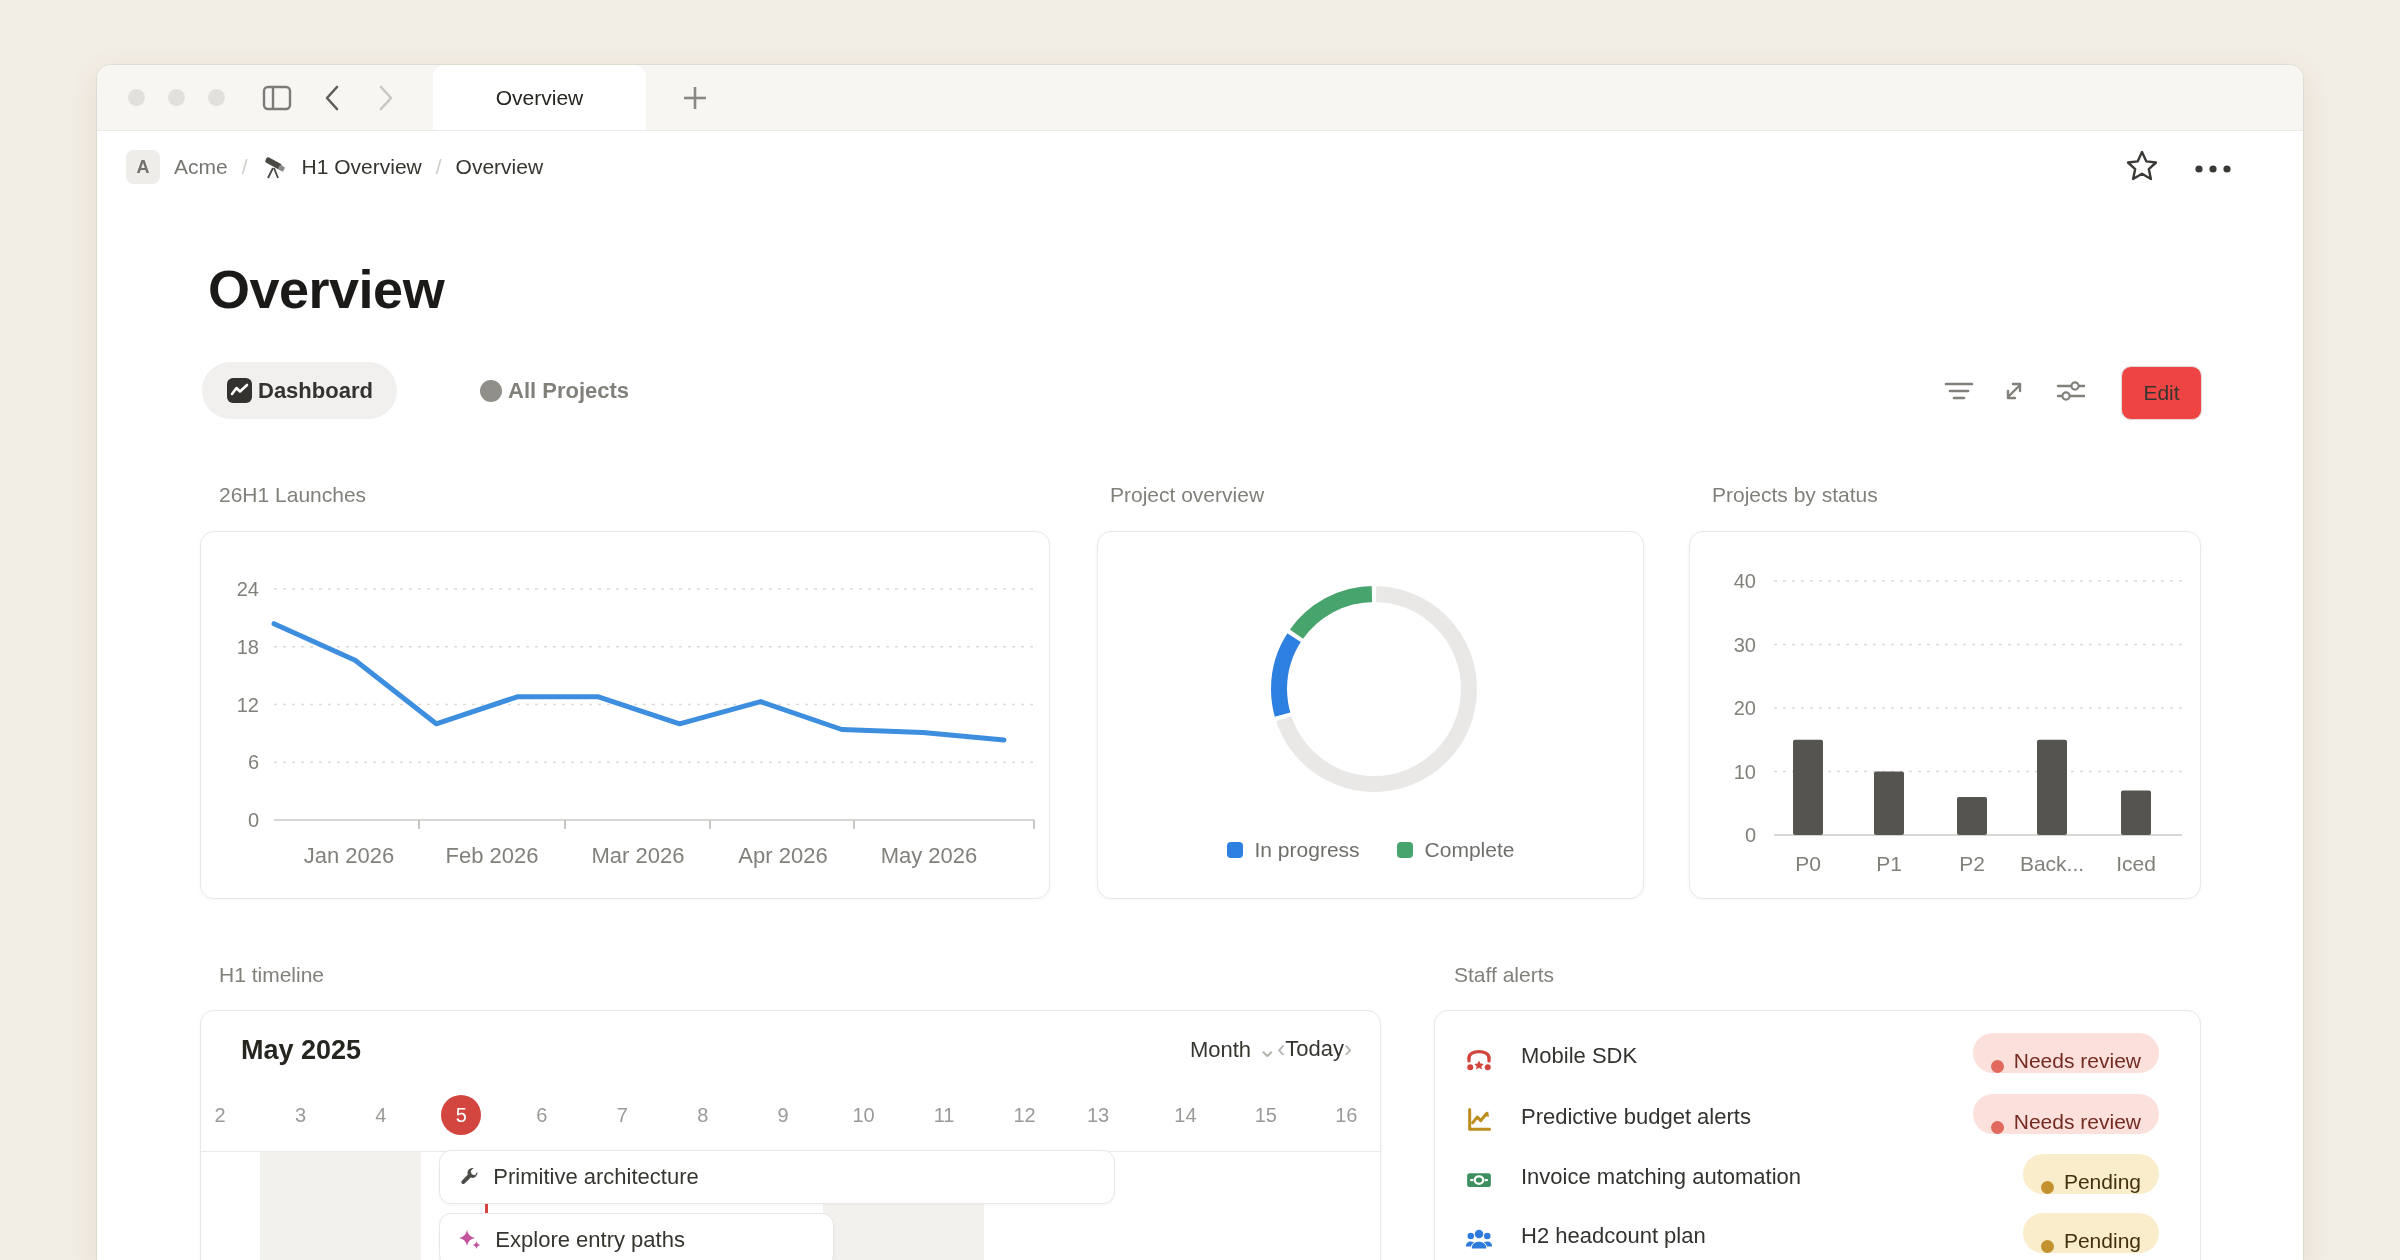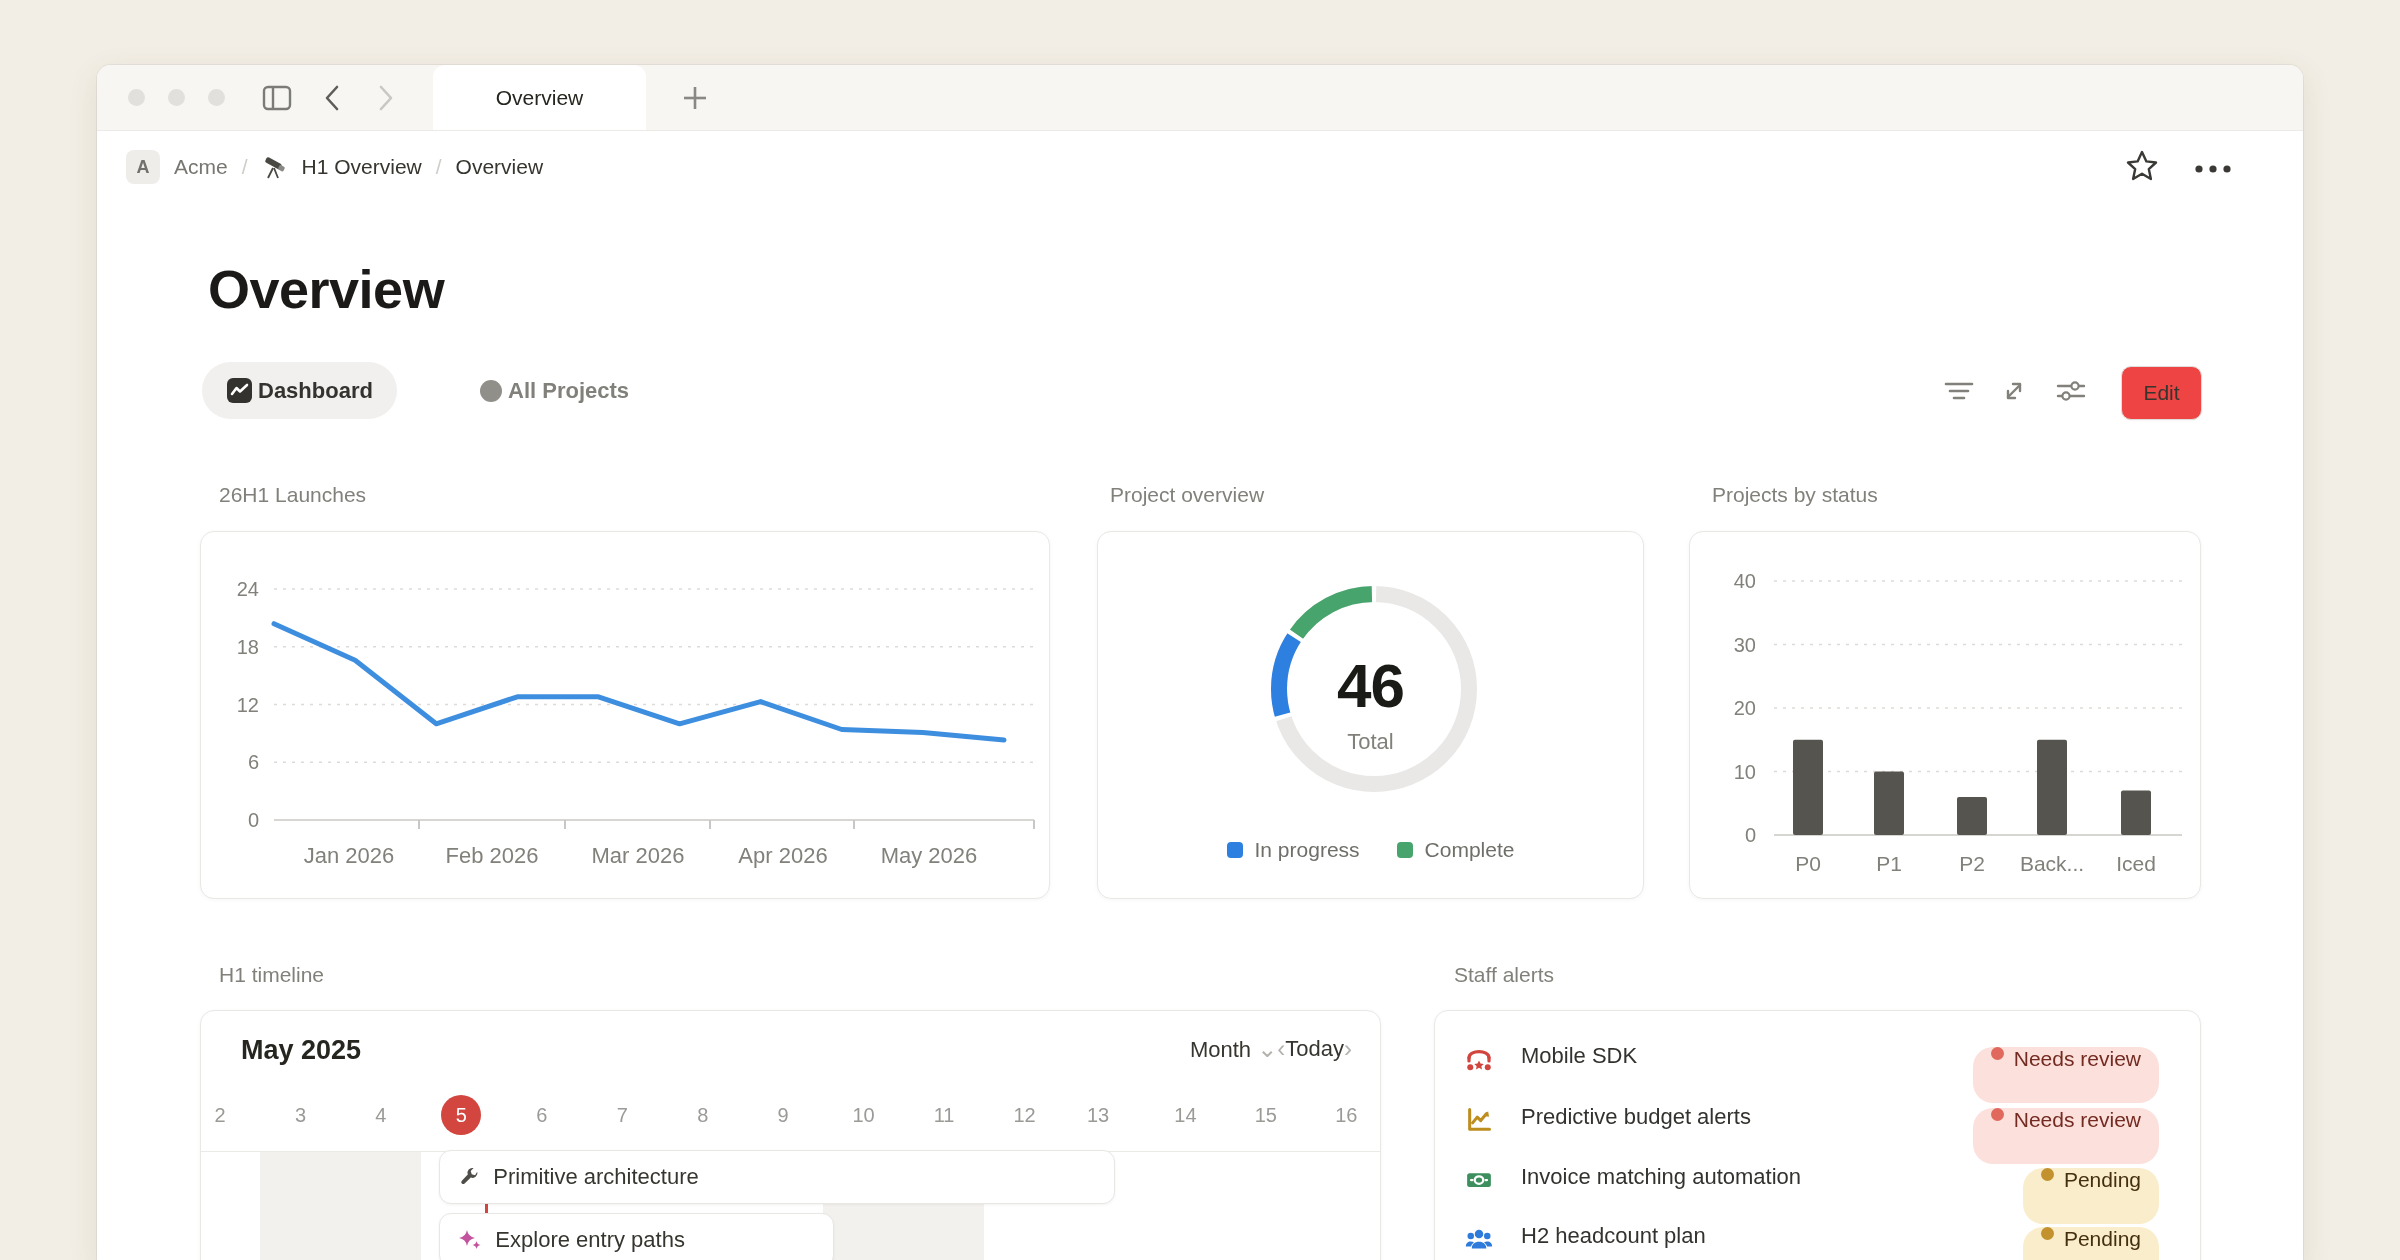--- a/index.html
+++ b/index.html
@@ -74,21 +74,21 @@
   #tl-red-dot{position:absolute;width:11px;height:11px;border-radius:50%;background:#D2463F;top:141px;}
   #tl-red-line{position:absolute;width:3px;top:150px;height:130px;background:#D2463F;}
   .tl-item{position:absolute;height:54px;background:#fff;border:1px solid #E8E7E4;border-radius:12px;
            box-shadow:0 1px 3px rgba(30,28,20,0.05);display:flex;align-items:center;gap:13px;padding:0 18px;
            font-size:22px;color:#37352F;box-sizing:border-box;}
 
   
   .staff-row{position:absolute;left:0;width:100%;height:60px;}
   .staff-icon{position:absolute;left:29px;top:15px;width:30px;height:30px;display:flex;align-items:center;justify-content:center;}
   .staff-title{position:absolute;left:86px;top:14px;font-size:22px;font-weight:500;color:#33322E;white-space:nowrap;}
-  .staff-pill{position:absolute;right:41px;top:18px;height:56px;border-radius:20px;display:flex;align-items:flex-start;
+  .staff-pill{position:absolute;right:41px;top:4px;height:40px;border-radius:20px;display:flex;align-items:flex-end;
               gap:10px;padding:0 18px;font-size:21px;font-weight:500;white-space:nowrap;}
   .pill-red{background:#FBE0DC;color:#732A20;}
   .pill-red .pill-dot{background:#E0685C;}
   .pill-yellow{background:#FAEDCB;color:#44300F;}
   .pill-yellow .pill-dot{background:#C3922E;}
   .pill-dot{width:13px;height:13px;border-radius:50%;}
 
   svg{display:block;}
   text{font-family:"Liberation Sans",sans-serif;}
 </style>
@@ -243,24 +243,20 @@
 
   <div id="card-donut" class="card">
     <svg id="donut-svg" width="545" height="280" viewBox="0 0 545 280">
         <circle cx="276" cy="157" r="95" fill="none" stroke="#E9E8E6" stroke-width="16"></circle>
         <circle cx="276" cy="157" r="95" fill="none" stroke="#2D7FE0" stroke-width="16" pathLength="360" stroke-dasharray="51 309" stroke-dashoffset="-253" transform="rotate(-90 276 157)"></circle>
         <circle cx="276" cy="157" r="95" fill="none" stroke="#47A46D" stroke-width="16" pathLength="360" stroke-dasharray="56 304" stroke-dashoffset="-304" transform="rotate(-90 276 157)"></circle>
         <circle cx="276" cy="157" r="95" fill="none" stroke="#fff" stroke-width="18" pathLength="360" stroke-dasharray="2.6 357.4" stroke-dashoffset="1.3" transform="rotate(-90 276 157)"></circle>
         <circle cx="276" cy="157" r="95" fill="none" stroke="#fff" stroke-width="18" pathLength="360" stroke-dasharray="2.6 357.4" stroke-dashoffset="-251.7" transform="rotate(-90 276 157)"></circle>
         <circle cx="276" cy="157" r="95" fill="none" stroke="#fff" stroke-width="18" pathLength="360" stroke-dasharray="2.6 357.4" stroke-dashoffset="-302.7" transform="rotate(-90 276 157)"></circle>
       </svg>
-    <div id="donut-center">
-      <div id="donut-total">46</div>
-      <div id="donut-total-label">Total</div>
-    </div>
     <div id="donut-legend">
         <div class="legend-item">
           <span class="legend-swatch" style="background: rgb(45, 127, 224);"></span>
           <span>In progress</span>
         </div>
         <div class="legend-item">
           <span class="legend-swatch" style="background: rgb(71, 164, 109);"></span>
           <span>Complete</span>
         </div>
       </div>

